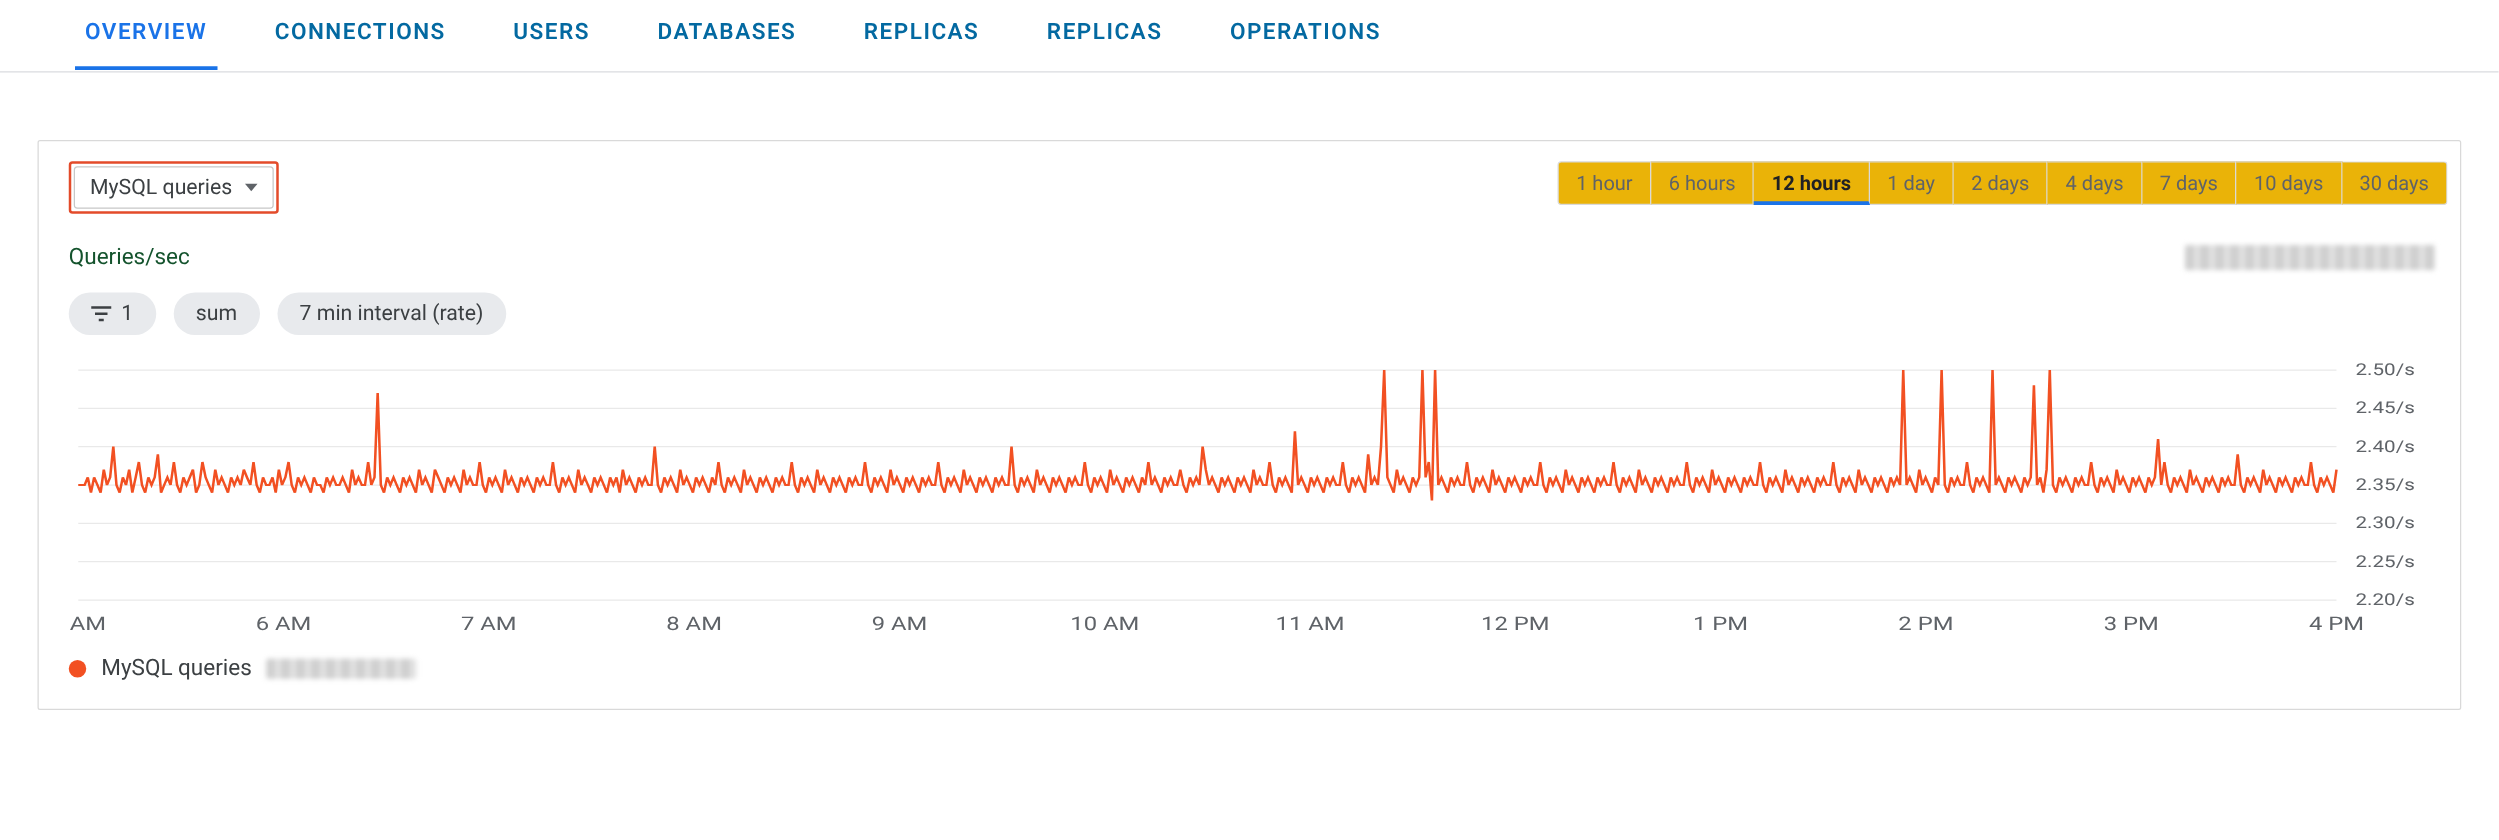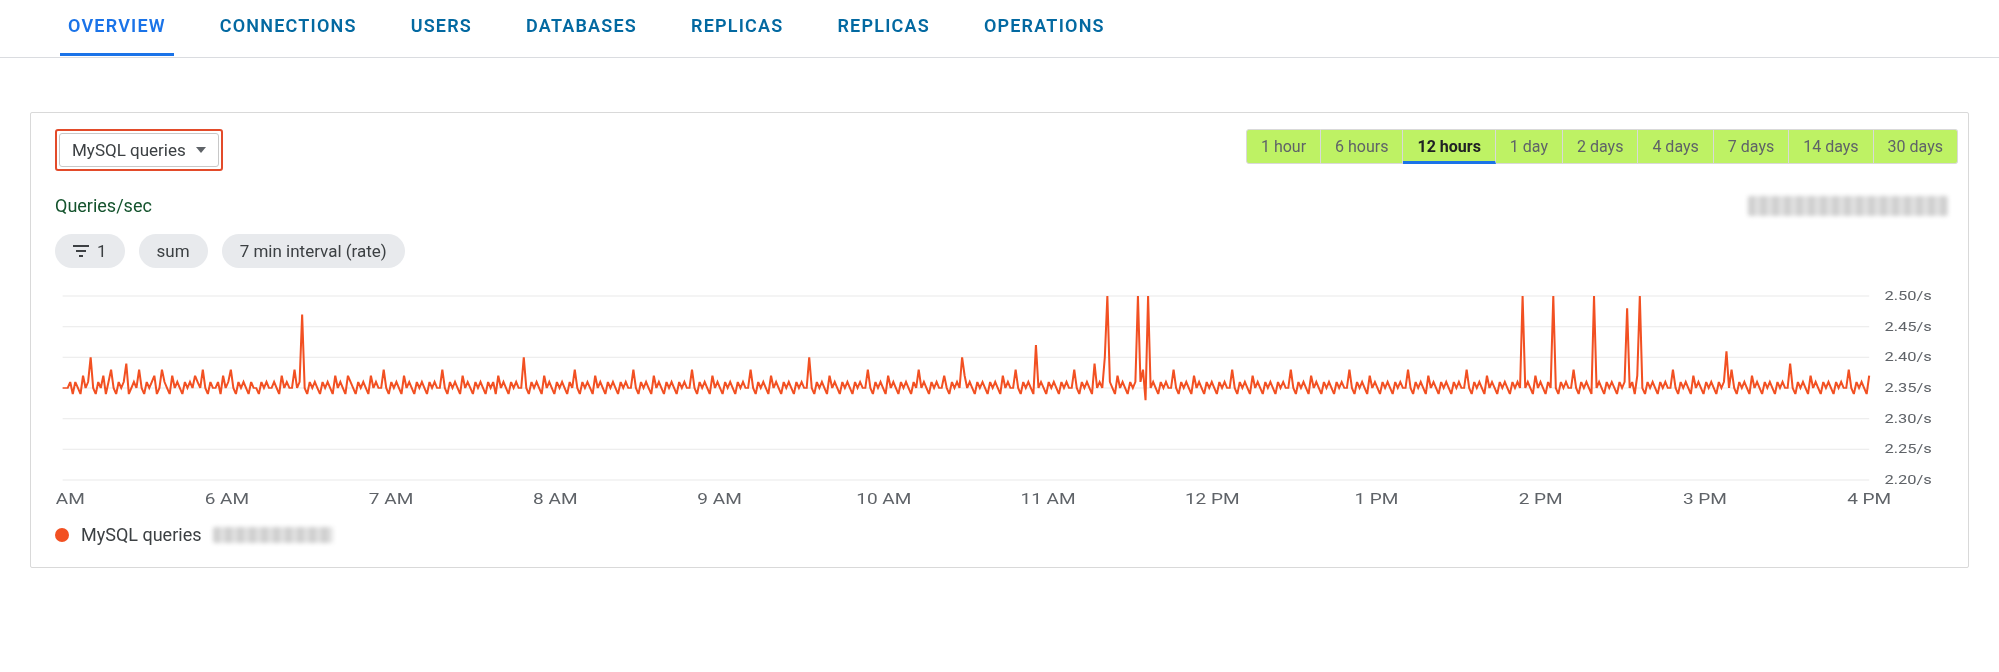--- a/index.html
+++ b/index.html
@@ -77,21 +77,21 @@
   
   .range-group {
     position: absolute;
     top: 16px;
     right: 10px;
     display: flex;
   }
   .range-btn {
     border: 1px solid #d9d9d9;
     border-left: none;
-    background: #bef264;
+    background: #eab308;
     font-size: 16px;
     color: #5f6368;
     padding: 7px 14px;
     cursor: pointer;
     text-align: center;
   }
   .range-btn:first-child { border-left: 1px solid #d9d9d9; border-radius: 3px 0 0 3px; }
   .range-btn:last-child  { border-radius: 0 3px 3px 0; }
   .range-btn.active {
     color: #202124;
@@ -200,21 +200,21 @@
 
   
   <div class="range-group" id="rangegroup">
       <div class="range-btn">1 hour</div>
       <div class="range-btn">6 hours</div>
       <div class="range-btn active">12 hours</div>
       <div class="range-btn">1 day</div>
       <div class="range-btn">2 days</div>
       <div class="range-btn">4 days</div>
       <div class="range-btn">7 days</div>
-      <div class="range-btn">14 days</div>
+      <div class="range-btn">10 days</div>
       <div class="range-btn">30 days</div>
     </div>
 
   
   <div class="subhead">
     <span>Queries/sec</span>
     <span class="redact"></span>
   </div>
 
   

